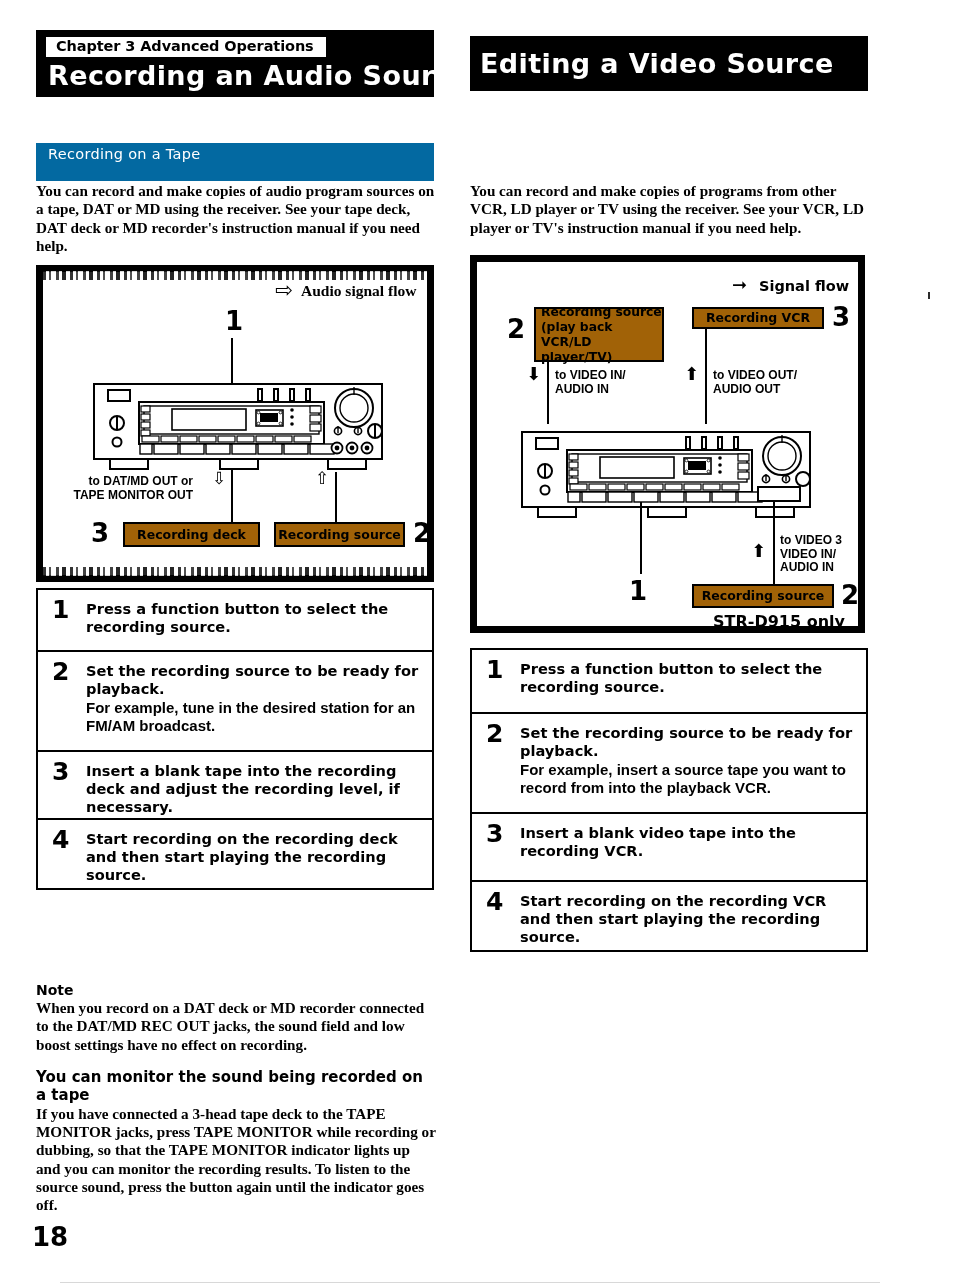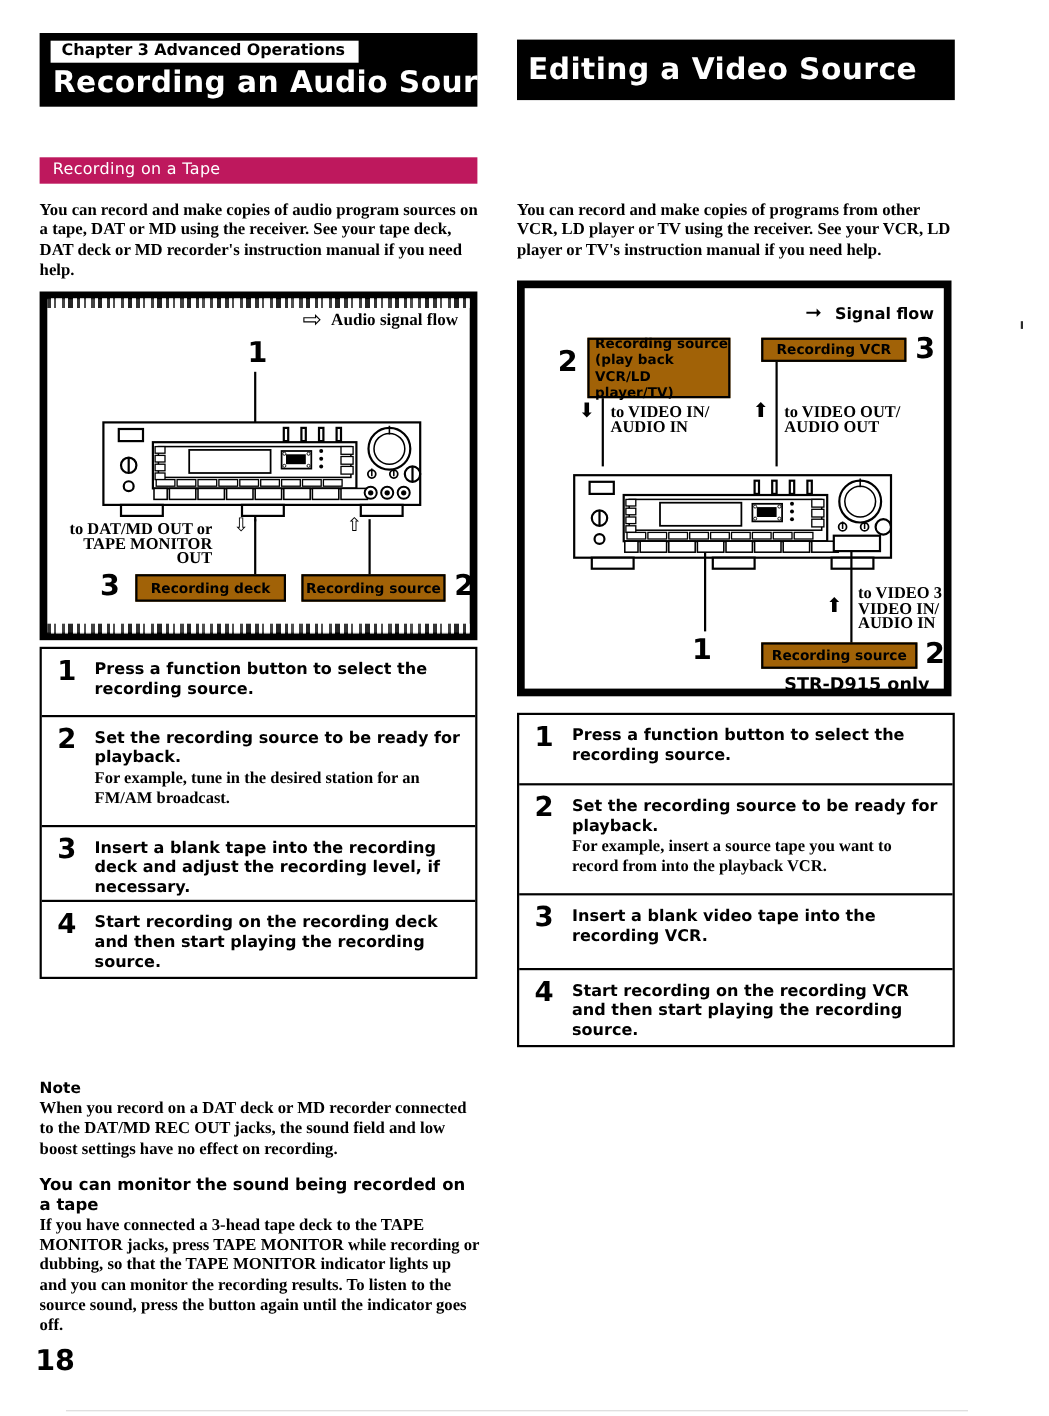--- a/index.html
+++ b/index.html
@@ -62,22 +62,22 @@
 
   
   .artifact-tick {
     position: absolute;
     background: #2b2b2b;
   }
 
   
   .section-bar {
     position: absolute;
-    height: 24px;
-    background: #be185d;
+    height: 38px;
+    background: #0369a1;
     color: #fff;
   }
   .section-bar span {
     position: absolute;
     left: 12px;
     top: 3px;
     font-family: "DejaVu Sans", sans-serif;
     font-size: 14.5px;
     letter-spacing: 0.3px;
     white-space: nowrap;
@@ -117,23 +117,23 @@
         #111 0px, #111 3px, #ffffff 3px, #ffffff 6px,
         #333 6px, #333 8px, #fff 8px, #fff 13px,
         #222 13px, #222 16px, #fff 16px, #fff 19px,
         #000 19px, #000 23px, #fff 23px, #fff 27px);
     opacity: 0.85;
   }
 
   
   .dlabel {
     position: absolute;
-    font-family: Liberation Serif, serif;
-    font-weight: bold;
-    font-size: 15px;
+    font-family: Liberation Sans, sans-serif;
+    font-weight: bold;
+    font-size: 12px;
     line-height: 13.5px;
     white-space: pre-line;
   }
   .dbox {
     position: absolute;
     border: 2px solid #000;
     background: #a16207;
     font-family: "DejaVu Sans", sans-serif;
     font-weight: bold;
     font-size: 12.5px;
@@ -222,21 +222,21 @@
   .step .body {
     margin-left: 48px;
   }
   .step .head {
     font-family: "DejaVu Sans", sans-serif;
     font-weight: bold;
     font-size: 14.6px;
     line-height: 18px;
   }
   .step .sub {
-    font-family: Liberation Serif, serif;
+    font-family: Liberation Sans, sans-serif;
     font-weight: 600;
     font-size: 15px;
     line-height: 18px;
     margin-top: 1px;
   }
 
   
   .note-block { position: absolute; width: 400px; }
   #note-block { left: 36px; top: 982px; }
   .note-head {

